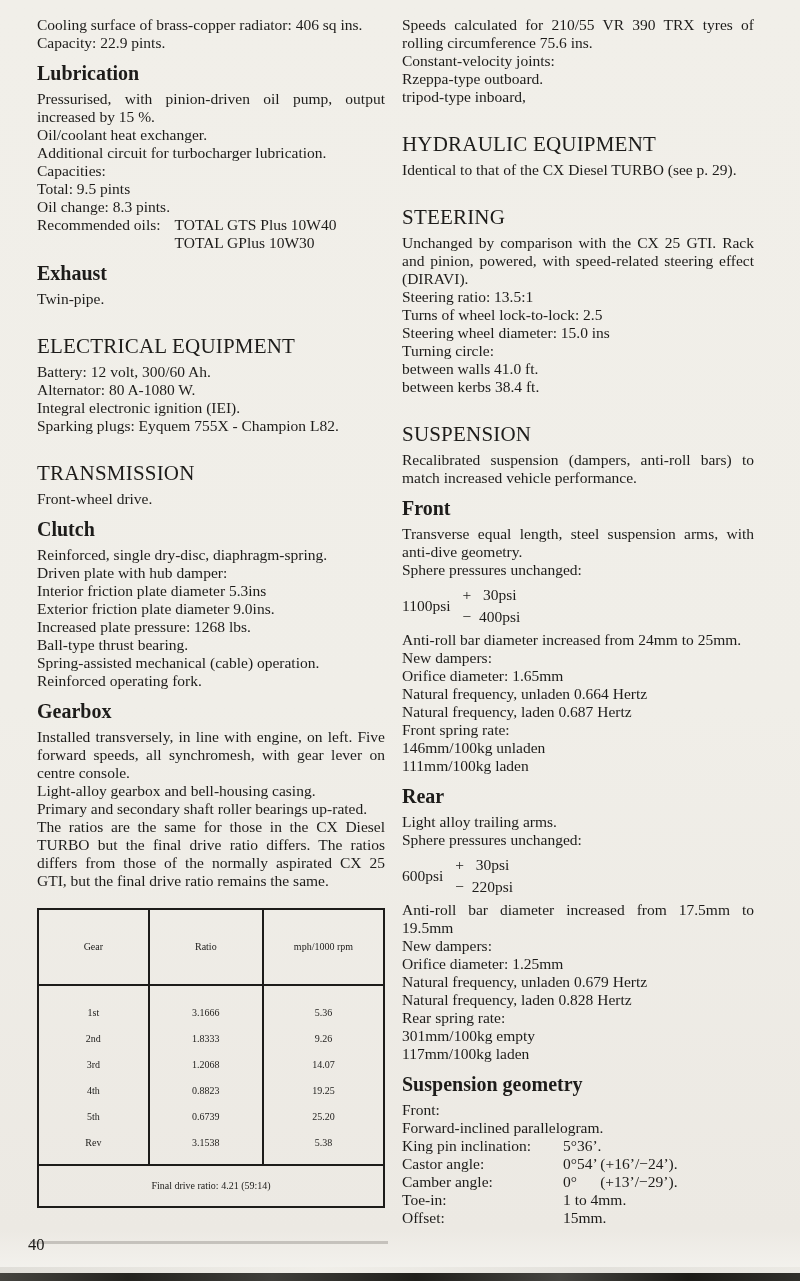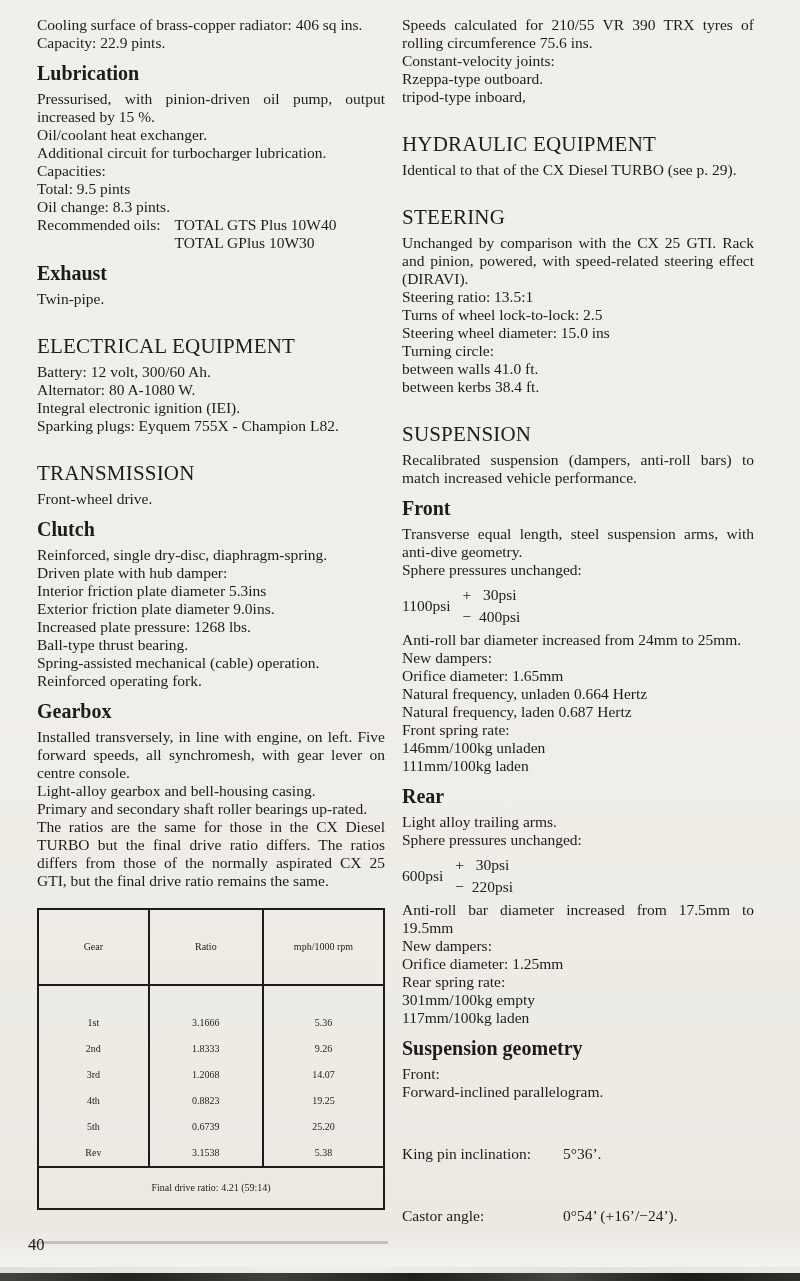--- a/index.html
+++ b/index.html
@@ -15,30 +15,30 @@
   .para{text-align:justify;margin:0;}
   .line{margin:0;}
   .first-block{margin-top:4px;}
   h2.caps{font-size:21px;font-weight:normal;margin:28px 0 7px;line-height:20px;letter-spacing:.2px;}
   h3.sub{font-size:20px;font-weight:bold;margin:11px 0 7px;line-height:20px;}
   .oils{display:flex;}
   .oils-label{flex:none;margin-right:14px;}
   .frac{display:flex;align-items:center;margin:3px 0 1px;height:48px;}
   .frac-base{margin-right:12px;}
   .frac-row{line-height:22px;white-space:pre;}
-  .kv{display:flex;margin-top:44px;}
+  .kv{display:flex;}
   .kv-label{width:161px;flex:none;}
   .kv-value{white-space:pre;}
   table.gears{width:100%;border-collapse:collapse;margin-top:18px;background:transparent;}
   .gears th,.gears td{border:2px solid #1d1c1a;font-weight:normal;text-align:center;
     font-size:10px;line-height:18px;padding:0;}
   .gears thead th{height:74px;}
   .gears tbody td{border-top:none;border-bottom:none;height:26px;}
-  .gears tbody tr.first-row td{padding-top:24px;}
-  .gears tbody tr.last-row td{}
+  .gears tbody tr.first-row td{padding-top:14px;}
+  .gears tbody tr.last-row td{padding-bottom:8px;}
   .gears tfoot td{height:40px;}
   .page-num{position:absolute;left:28px;top:1236px;font-size:16.5px;}
   .table-shadow{position:absolute;left:30px;top:1241px;width:358px;height:3px;
     background:#9b9892;opacity:.5;}
   .scan-band{position:absolute;left:0;bottom:0;width:800px;height:8px;
     background:linear-gradient(90deg,#45443f 0%,#24231f 16%,#3f3e3a 34%,#201f1b 52%,#454440 70%,#1c1b17 86%,#302f2b 100%);}
   .scan-band-soft{position:absolute;left:0;bottom:8px;width:800px;height:6px;
     background:linear-gradient(90deg,#d8d6d0,#efede7 40%,#dcdad4 75%,#e8e6e0);opacity:.7;}
 </style>
 </head>
@@ -187,20 +187,22 @@
   <div class="frac">
     <span class="frac-base">600psi</span>
     <span>
       <div class="frac-row">+   30psi</div>
       <div class="frac-row">−  220psi</div>
     </span>
   </div>
   <p class="para">Anti-roll bar diameter increased from 17.5mm to 19.5mm</p>
   <div class="line">New dampers:</div>
   <div class="line">Orifice diameter: 1.25mm</div>
+  <div class="line">Natural frequency, unladen 0.679 Hertz</div>
+  <div class="line">Natural frequency, laden 0.828 Hertz</div>
   <div class="line">Rear spring rate:</div>
   <div class="line">301mm/100kg empty</div>
   <div class="line">117mm/100kg laden</div>
 
   <h3 class="sub">Suspension geometry</h3>
   <div class="line">Front:</div>
   <div class="line">Forward-inclined parallelogram.</div>
   <div class="kv">
     <span class="kv-label">King pin inclination:</span>
     <span class="kv-value">5°36’.</span>

